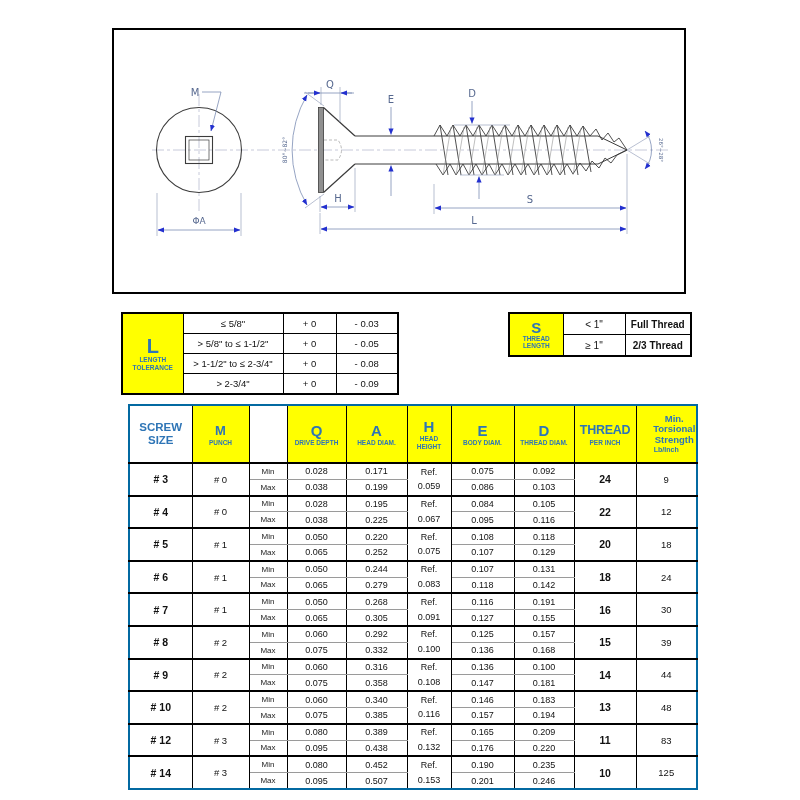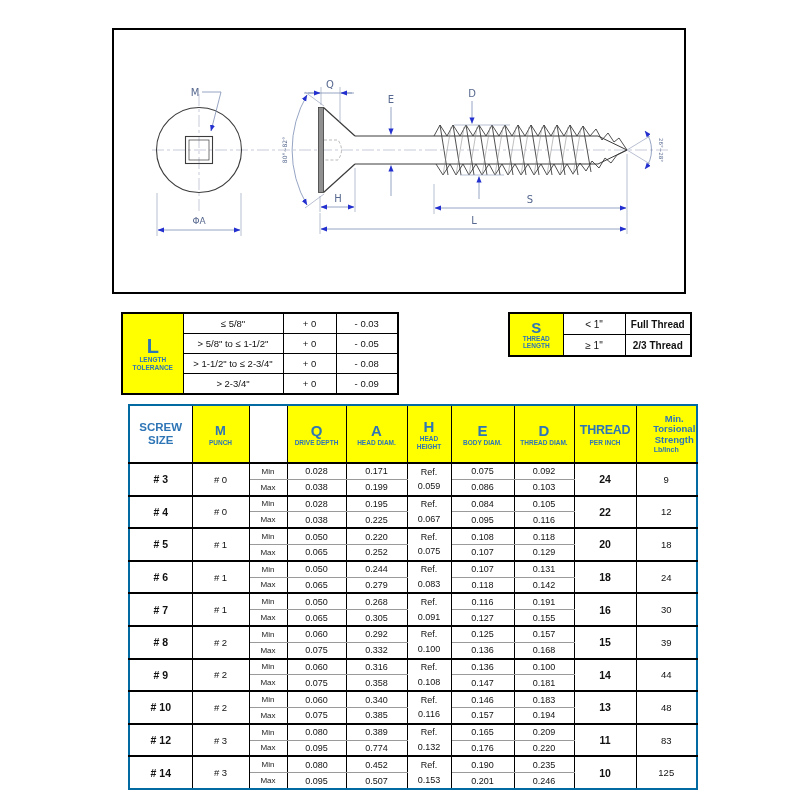--- a/index.html
+++ b/index.html
@@ -490,21 +490,21 @@
           <div>0.132</div>
     </td>
     <td class="c-num splitter">0.165</td>
     <td class="c-num splitter">0.209</td>
     <td class="c-tpi" rowspan="2">11</td>
     <td class="c-str" rowspan="2">83</td>
   </tr>
   <tr class="r-max">
     <td class="c-mm">Max</td>
     <td class="c-num">0.095</td>
-    <td class="c-num">0.774</td>
+    <td class="c-num">0.438</td>
     <td class="c-num">0.176</td>
     <td class="c-num">0.220</td>
   </tr>
 
   <tr class="r-min">
     <td class="c-size" rowspan="2"># 14</td>
     <td class="c-punch" rowspan="2"># 3</td>
     <td class="c-mm splitter">Min</td>
     <td class="c-num splitter">0.080</td>
     <td class="c-num splitter">0.452</td>

